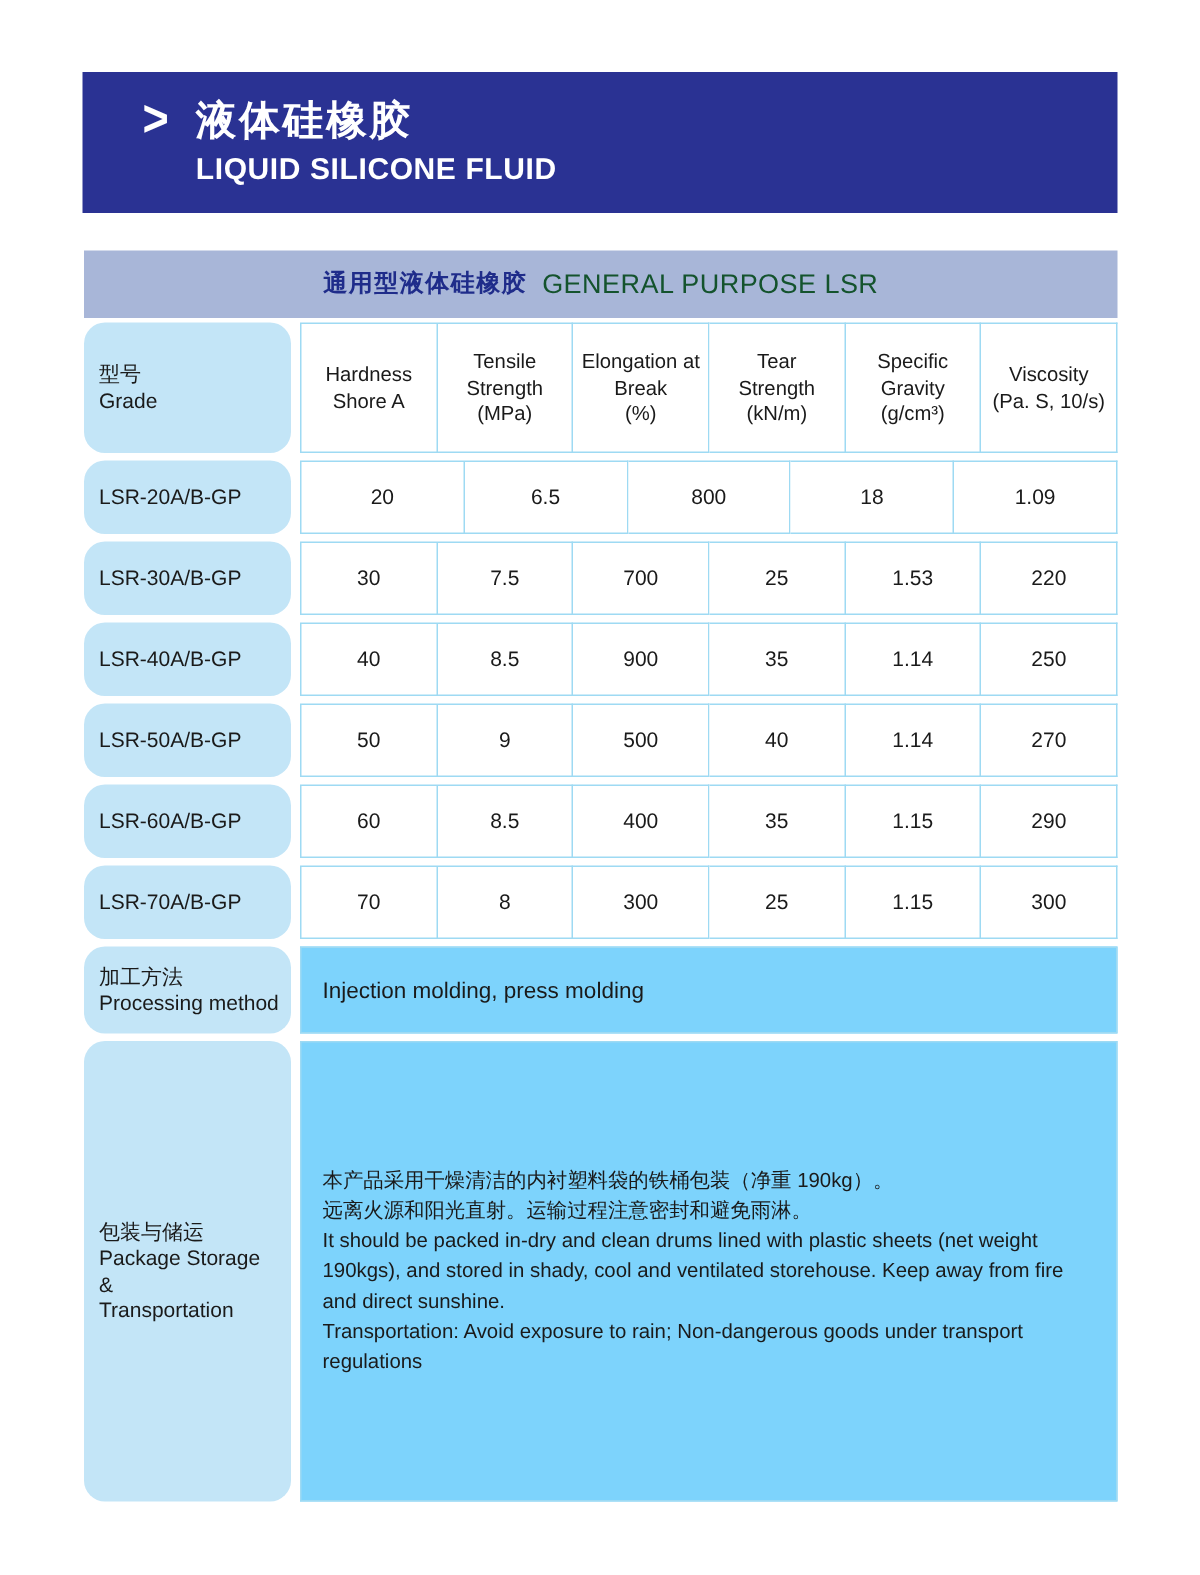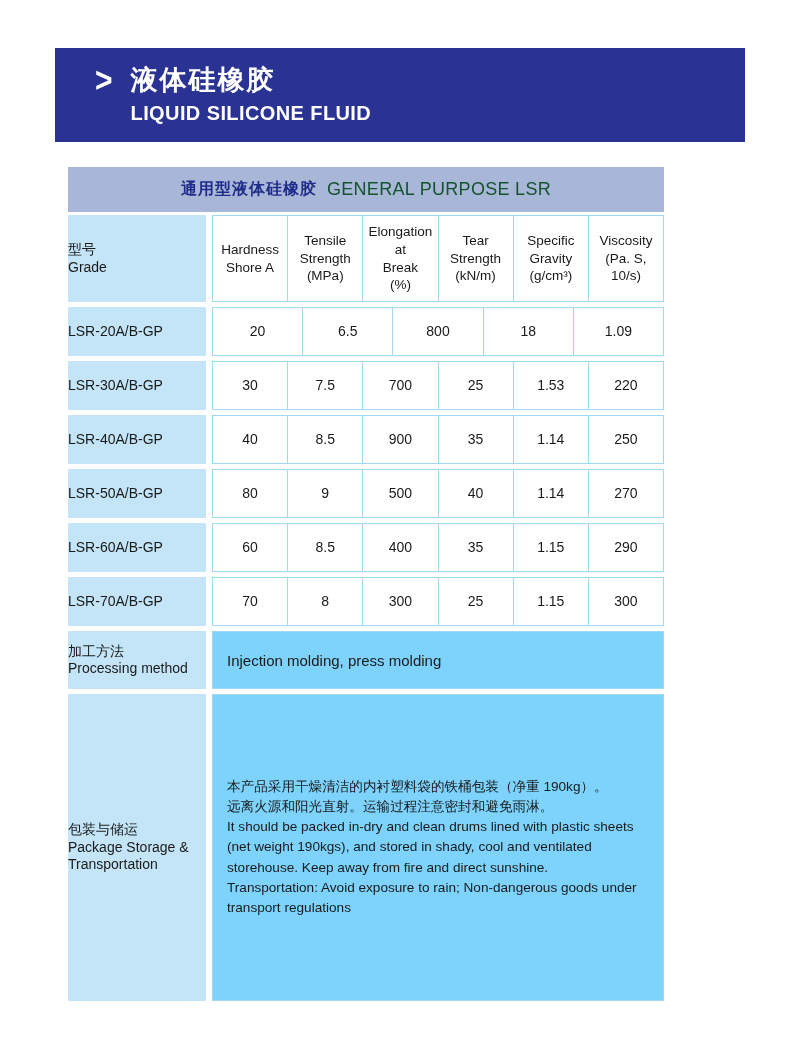--- a/index.html
+++ b/index.html
@@ -41,22 +41,22 @@
   .banner-title-en {
     font-size: 20px;
     font-weight: bold;
     line-height: 28px;
     letter-spacing: 0.4px;
   }
 
   
   .spec-table {
     position: absolute;
-    left: 68px; top: 167px;
-    width: 596px;
+    left: 56px; top: 167px;
+    width: 689px;
   }
   .table-title-bar {
     height: 45px;
     background: #a8b6d8;
     display: flex;
     align-items: center;
     justify-content: center;
     gap: 10px;
   }
   .table-title-zh {
@@ -78,24 +78,25 @@
     align-items: stretch;
   }
   .t-row.header-row { margin-top: 3px; }
 
   .label-cell {
     flex: 0 0 138px;
     background: #c3e5f7;
     display: flex;
     flex-direction: column;
     justify-content: center;
-    padding: 6px 8px 6px 0;
+    padding: 6px 8px 6px 10px;
     font-size: 14px;
     line-height: 1.25;
     margin-right: 6px;
+    border-radius: 14px;
   }
   .data-cell {
     flex: 1 1 0;
     background: #ffffff;
     border: 1px solid #9edaf3;
     display: flex;
     align-items: center;
     justify-content: center;
     text-align: center;
     font-size: 14px;
@@ -187,21 +188,21 @@
     <div class="data-cell">40</div>
     <div class="data-cell">8.5</div>
     <div class="data-cell">900</div>
     <div class="data-cell">35</div>
     <div class="data-cell">1.14</div>
     <div class="data-cell">250</div>
   </div>
 
   <div class="t-row value-row">
     <div class="label-cell">LSR-50A/B-GP</div>
-    <div class="data-cell">80</div>
+    <div class="data-cell">50</div>
     <div class="data-cell">9</div>
     <div class="data-cell">500</div>
     <div class="data-cell">40</div>
     <div class="data-cell">1.14</div>
     <div class="data-cell">270</div>
   </div>
 
   <div class="t-row value-row">
     <div class="label-cell">LSR-60A/B-GP</div>
     <div class="data-cell">60</div>

